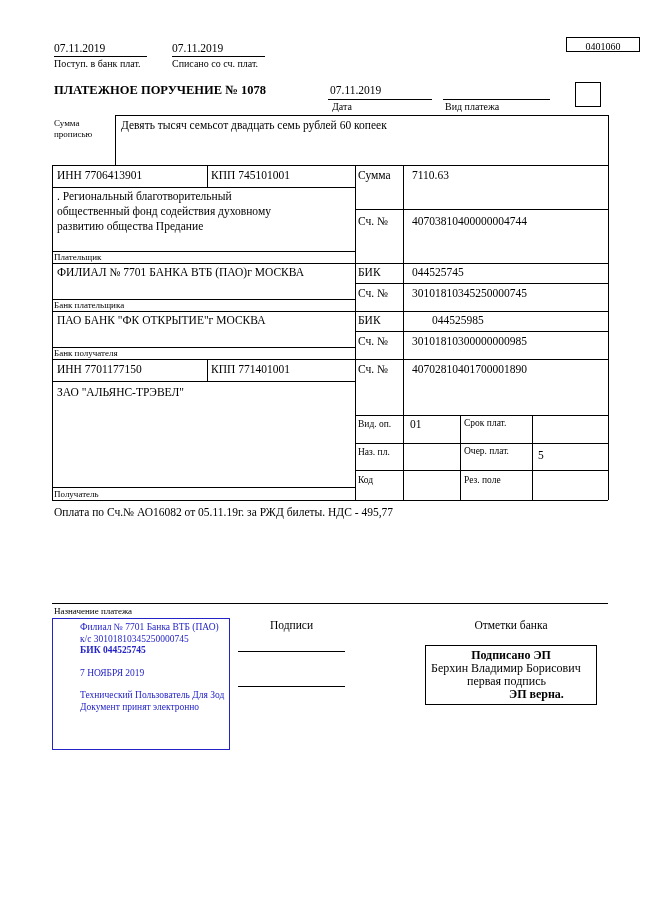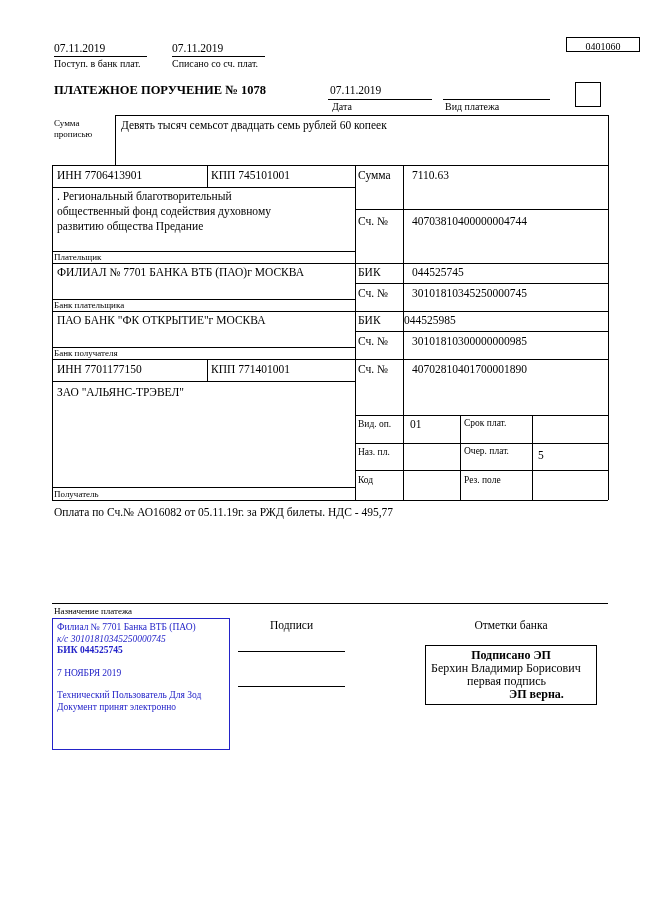--- a/index.html
+++ b/index.html
@@ -11,21 +11,21 @@
   .box { position:absolute; border:1px solid #000; }
   .main { position:absolute; font-size:11.5px; line-height:13px; white-space:nowrap; }
   .wrap { white-space:normal; }
   .title { position:absolute; font-size:12.5px; font-weight:bold; white-space:nowrap; }
   .tiny { position:absolute; font-size:10px; line-height:9px; white-space:nowrap;text-align:center; }
   .small { position:absolute; font-size:9px; line-height:11px; }
   .cell-lbl { position:absolute; font-size:9.5px; line-height:10.5px; }
   .ctr { text-align:center; }
   .formcode { position:absolute; font-size:10px; line-height:17px; text-align:center; }
   .bluebox { position:absolute; border:1px solid #2323c8; padding:3px 4px; }
-  .bluebox div { font-size:9.5px; line-height:11.5px; }
+  .bluebox div { font-size:9.5px; line-height:11.5px;margin-left:23px; }
   .stampbox { position:absolute; border:1px solid #000; padding:3px 5px; }
   .stampbox div { font-size:12px; line-height:13px; }
   .b { font-weight:bold; }
   .i { }
 </style>
 </head>
 <body>
 
 <div class="page">
 
@@ -101,21 +101,21 @@
     <div class="main" style="left:358px;top:266px">БИК</div>
     <div class="main" style="left:412px;top:266px">044525745</div>
     <div class="main" style="left:358px;top:287px">Сч. №</div>
     <div class="main" style="left:412px;top:287px">30101810345250000745</div>
     <div class="small" style="left:54px;top:300px">Банк плательщика</div>
   </div>
 
   <div>
     <div class="main" style="left:57px;top:314px">ПАО БАНК "ФК ОТКРЫТИЕ"г МОСКВА</div>
     <div class="main" style="left:358px;top:314px">БИК</div>
-    <div class="main" style="left:404px;top:314px">044525985</div>
+    <div class="main" style="left:432px;top:314px">044525985</div>
     <div class="main" style="left:358px;top:335px">Сч. №</div>
     <div class="main" style="left:412px;top:335px">30101810300000000985</div>
     <div class="small" style="left:54px;top:348px">Банк получателя</div>
   </div>
 
   <div>
     <div class="main" style="left:57px;top:363px">ИНН 7701177150</div>
     <div class="main" style="left:211px;top:363px">КПП 771401001</div>
     <div class="main" style="left:358px;top:363px">Сч. №</div>
     <div class="main" style="left:412px;top:363px">40702810401700001890</div>
@@ -135,21 +135,21 @@
 
   <div>
     <div class="main" style="left:54px;top:506px">Оплата по Сч.№ АО16082 от 05.11.19г. за РЖД билеты. НДС - 495,77</div>
     <div class="hl" style="left:52px;top:603px;width:556px"></div>
     <div class="small" style="left:54px;top:606px">Назначение платежа</div>
   </div>
 
   <div>
     <div class="bluebox" style="left: 52px; top: 618px; width: 178px; height: 132px; border-color: rgb(35, 35, 200);">
       <div style="color: rgb(35, 35, 200);">Филиал № 7701 Банка ВТБ (ПАО)</div>
-      <div style="color: rgb(35, 35, 200); font-style: italic;">к/с 30101810345250000745</div>
+      <div style="color: rgb(35, 35, 200);">к/с 30101810345250000745</div>
       <div style="color: rgb(35, 35, 200); font-weight: bold;">БИК 044525745</div>
       <div style="margin-top: 11px; color: rgb(35, 35, 200);">7 НОЯБРЯ 2019</div>
       <div style="margin-top: 11px; width: 160px; color: rgb(35, 35, 200);">Технический Пользователь Для Зод</div>
       <div style="color: rgb(35, 35, 200);">Документ принят электронно</div>
     </div>
 
     <div class="main ctr" style="left:238px;top:619px;width:107px">Подписи</div>
     <div class="hl" style="left:238px;top:651px;width:107px"></div>
     <div class="hl" style="left:238px;top:686px;width:107px"></div>
 

